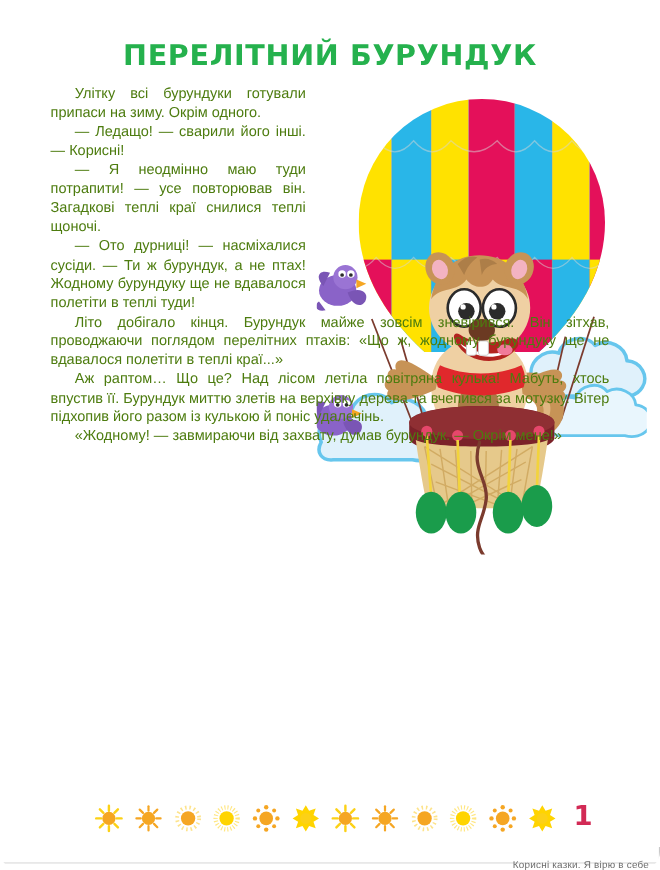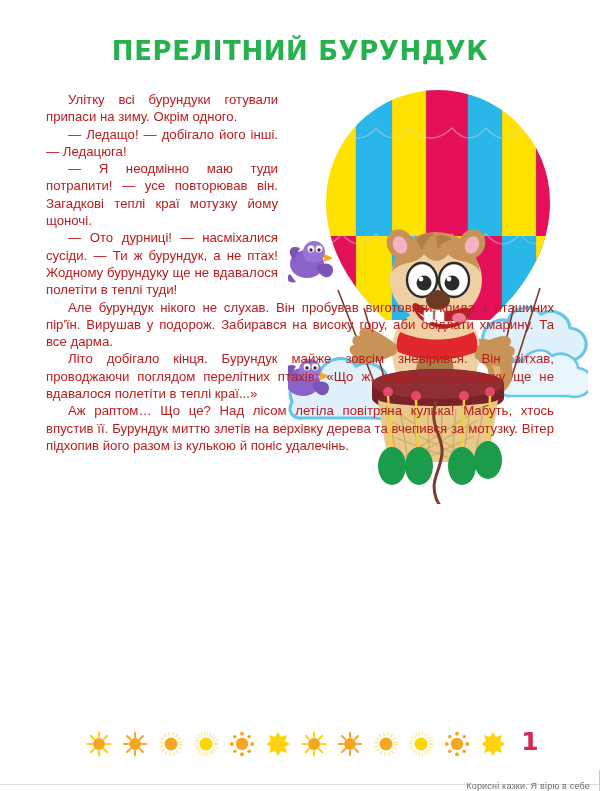--- a/index.html
+++ b/index.html
@@ -7,20 +7,21 @@
     padding: 0;
     background: #ffffff;
   }
   .page {
     position: relative;
     width: 600px;
     height: 791px;
     background: #ffffff;
     font-family: "Liberation Sans", "DejaVu Sans", sans-serif;
     overflow: hidden;
+    border-radius: 17px;
   }
 
   
   .title {
     position: absolute;
     left: 0;
     top: 36px;
     width: 600px;
     text-align: center;
     font-size: 26px;
@@ -37,23 +38,23 @@
     top: 84px;
     width: 300px;
     height: 420px;
   }
   .illustration svg { display: block; }
 
   
   .story {
     position: absolute;
     left: 46px;
-    top: 91px;
+    top: 76px;
     width: 508px;
-    color: #b91c1c;
+    color: #4d7c0f;
     font-size: 13.2px;
     line-height: 17.3px;
     text-align: justify;
     text-justify: inter-word;
     font-family: "Liberation Sans", sans-serif;
   }
   .story p {
     margin: 0;
     text-indent: 22px;
     hyphens: manual;
@@ -327,26 +328,26 @@
         <circle cx="27" cy="284" r="1.7" fill="#2b2b2b"></circle>
         <path d="M32 288 l9 4 l-9 4 Z" fill="#f5a623"></path>
         <path d="M2 294 c-8 -8 -4 -16 6 -12 Z" fill="#7a55b5"></path>
         <path d="M24 300 c12 -6 20 0 16 8 c-4 6 -12 4 -16 -8 Z" fill="#7a55b5"></path>
       </g>
     </svg>
   </div>
 
   <div class="story">
     <p class="col-narrow">Улітку всі бурундуки готували припаси на зиму. Окрім одного.</p>
-    <p class="col-narrow">— Ледащо! — добігало його інші. — Ледацюга!</p>
-    <p class="col-narrow">— Я неодмінно маю туди потрапити! — усе повторював він. Загадкові теплі краї мотузку йому щоночі.</p>
+    <p class="col-narrow">— Ледащо! — сварили його інші. — Корисні!</p>
+    <p class="col-narrow">— Я неодмінно маю туди потрапити! — усе повторював він. Загадкові теплі краї снилися теплі щоночі.</p>
     <p class="col-narrow">— Ото дурниці! — насміхалися сусіди. — Ти ж бурундук, а не птах! Жодному бурундуку ще не вдавалося полетіти в теплі туди!</p>
-    <p class="col-wide">Але бурундук нікого не слухав. Він пробував виготовити крила з пташиних пір'їн. Вирушав у подорож. Забирався на високу гору, аби осідлати хмарину. Та все дарма.</p>
     <p class="col-wide">Літо добігало кінця. Бурундук майже зовсім зневірився. Він зітхав, проводжаючи поглядом перелітних птахів: «Що ж, жодному бурундуку ще не вдавалося полетіти в теплі краї...»</p>
     <p class="col-wide">Аж раптом… Що це? Над лісом летіла повітряна кулька! Мабуть, хтось впустив її. Бурундук миттю злетів на верхівку дерева та вчепився за мотузку. Вітер підхопив його разом із кулькою й поніс удалечінь.</p>
+    <p class="col-wide">«Жодному! — завмираючи від захвату, думав бурундук. — Окрім мене!»</p>
   </div>
 
   <div class="sun-row">
     <svg width="26" height="26" viewBox="0 0 26 26">
         <g fill="#f5a623">
           <circle cx="13" cy="13" r="6"></circle>
           <g stroke="#fcd116" stroke-width="2.2" stroke-linecap="round">
             <line x1="13" y1="1.5" x2="13" y2="6"></line>
             <line x1="13" y1="20" x2="13" y2="24.5"></line>
             <line x1="1.5" y1="13" x2="6" y2="13"></line>

